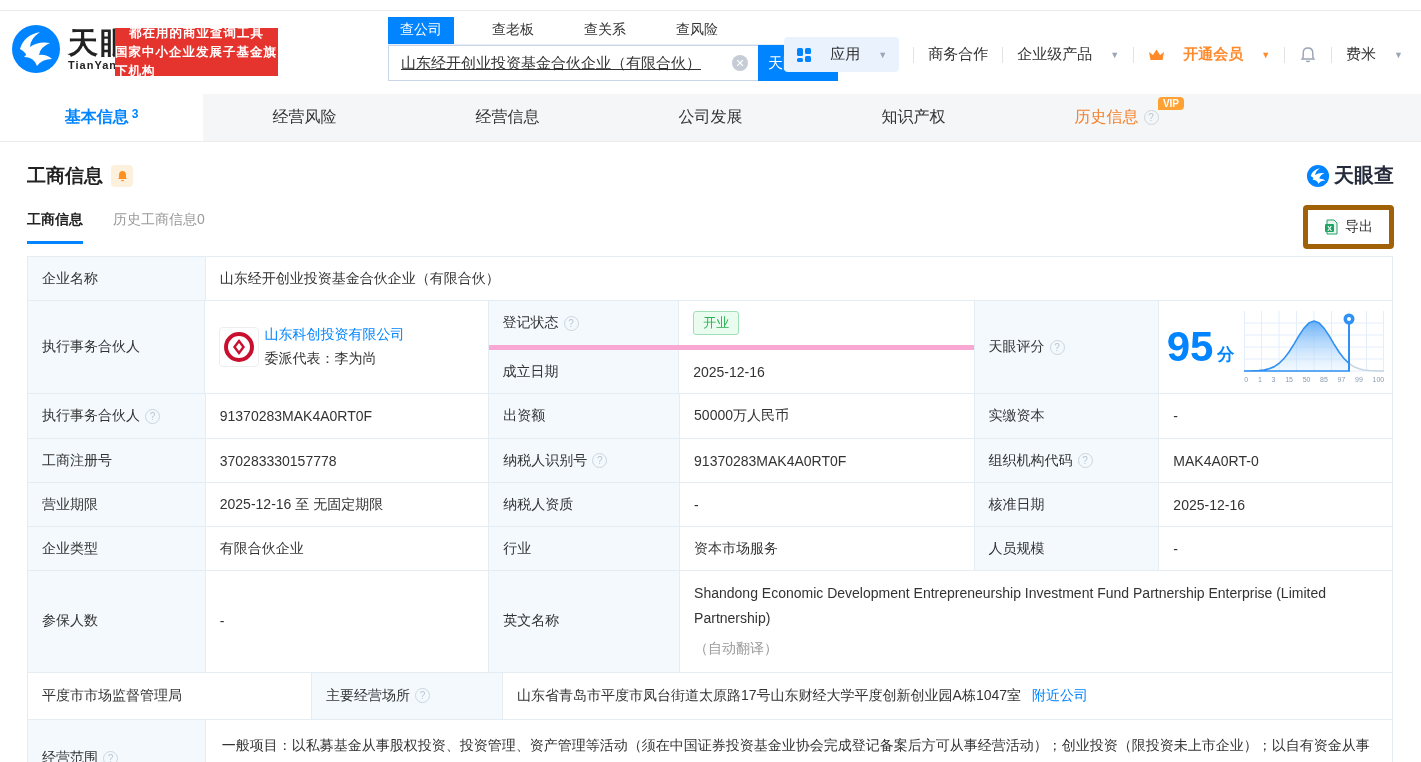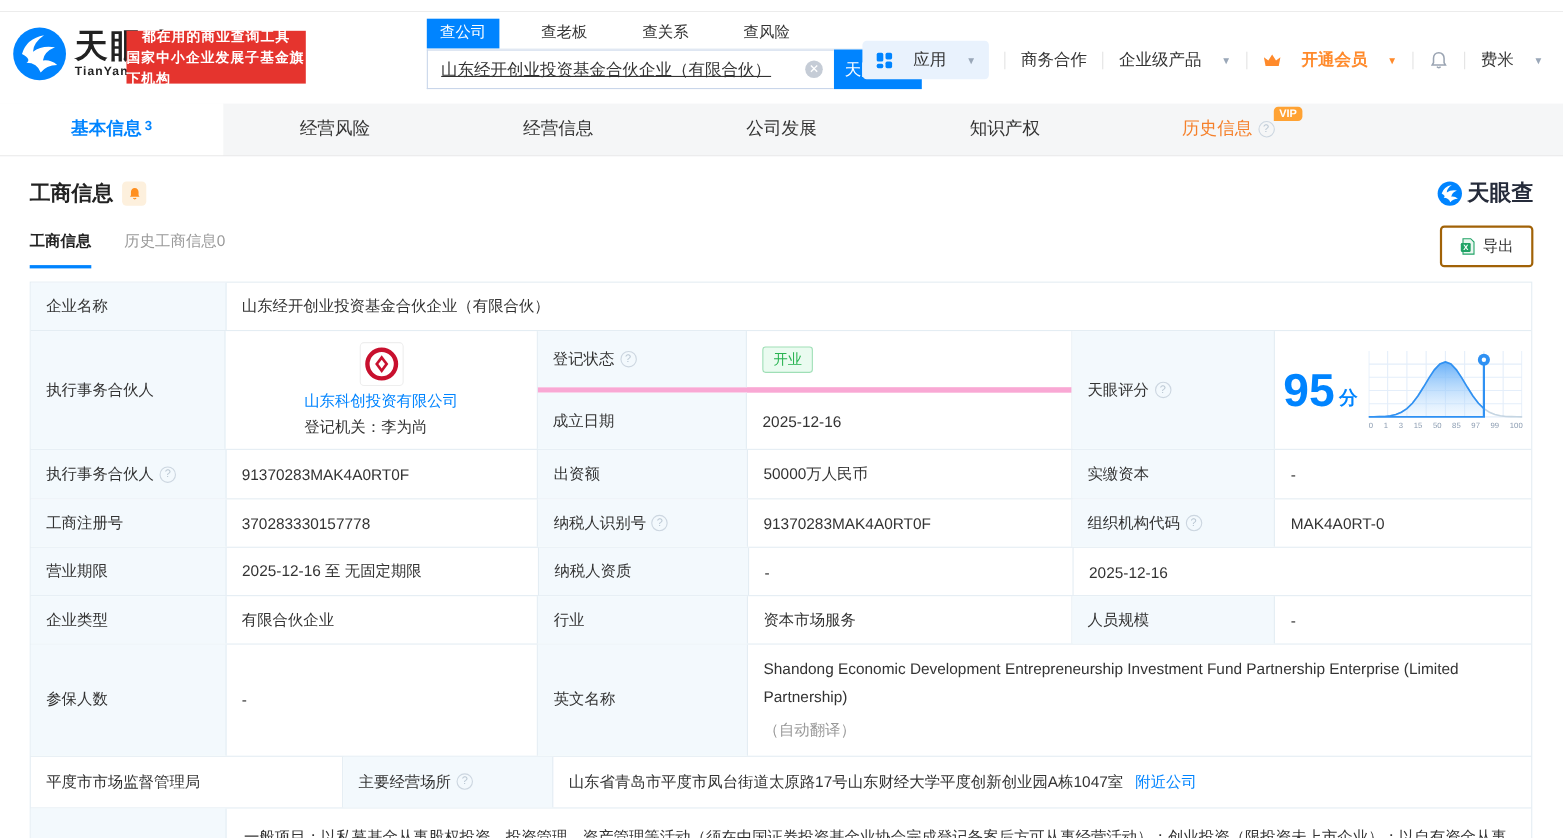--- a/index.html
+++ b/index.html
@@ -49,21 +49,21 @@
   .sec-head { display:flex; align-items:center; margin:20px 27px 0; }
   .sec-title { font-size:19px; font-weight:bold; color:#222; }
   .bell-badge { width:22px; height:22px; border-radius:4px; background:#fdf0dd; margin-left:8px;
     display:flex; align-items:center; justify-content:center; cursor:pointer; }
   .watermark { margin-left:auto; display:flex; align-items:center; gap:4px; font-size:20px;
     font-weight:bold; color:#252b3a; }
   .subtabs { display:flex; gap:30px; margin:22px 27px 0; font-size:14px; align-items:flex-start; position:relative; }
   .subtab { padding-bottom:12px; cursor:pointer; }
   .subtab.active { color:#222; font-weight:bold; border-bottom:3px solid #0084ff; }
   .subtab.dim { color:#999; }
-  .export-btn { position:absolute; right:0; top:-6px; border:2px solid #a16207; background:#fff;
+  .export-btn { position:absolute; right:0; top:-6px; border:5px solid #a16207; background:#fff;
     border-radius:4px; padding:8px 16px; font-size:14px; color:#333; display:flex; gap:6px;
     align-items:center; cursor:pointer; font-family:inherit; }
 
   
   .tbl { margin:12px 0 0 27px; width:1366px; border:1px solid #e4edf3; font-size:14px; }
   .row { display:flex; border-bottom:1px solid #e4edf3; }
   .row:last-child { border-bottom:none; }
   .cell { padding:10px 14px; border-right:1px solid #e4edf3; display:flex; align-items:center; gap:5px; }
   .cell:last-child { border-right:none; }
   .lc { background:#f3f9fd; }
@@ -74,21 +74,21 @@
   .mid2 .sub { flex:1; display:flex; }
   .mid2 .sub:first-child { border-bottom:5px solid #f9a8d4; }
   .mid2 .cell:last-child { border-right:none; }
   .qm { width:15px; height:15px; min-width:15px; border:1px solid #ccd6e0; border-radius:50%;
     color:#b9c6d2; font-size:10px; line-height:13px; text-align:center; cursor:pointer; }
   .link { color:#0084ff; cursor:pointer; }
   .badge-open { color:#28b351; background:#eafbf0; border:1px solid #9fdfb6; border-radius:3px;
     padding:2px 9px; font-size:13px; }
   .plogo { width:40px; height:40px; border:1px solid #eee; border-radius:4px; background:#fff;
     display:flex; align-items:center; justify-content:center; }
-  .partner-cell { flex-direction:column; }
+  .partner-cell { flex-direction:row; }
   .pinfo { display:flex; flex-direction:column; gap:6px; }
   .pinfo .rep { color:#333; }
   .gray { color:#999; }
   .wrap { flex-wrap:wrap; line-height:1.8; align-content:center; }
   .scope-val { display:block; line-height:1.9; padding:12px 16px; }
   .score-cell { gap:10px; justify-content:center; }
   .score-num { color:#0084ff; font-weight:bold; font-size:42px; line-height:1; }
   .score-unit { color:#0084ff; font-size:17px; font-weight:bold; margin:14px 0 0 -6px; }
   .mini-chart { display:flex; flex-direction:column; width:140px; }
   .ticks { display:flex; justify-content:space-between; font-size:7px; color:#8a9bb0; margin-top:1px; }
@@ -240,21 +240,21 @@
     <div class="cell w2 partner-cell">
       <span class="plogo">
         <svg width="32" height="32" viewBox="0 0 32 32">
           <circle cx="16" cy="16" r="13" fill="none" stroke="#c8102e" stroke-width="4"></circle>
           <path d="M16 8 L22 16 L16 24 L10 16 Z" fill="#c8102e"></path>
           <path d="M16 12 L19 16 L16 20 L13 16 Z" fill="#fff"></path>
         </svg>
       </span>
       <span class="pinfo">
         <span class="link">山东科创投资有限公司</span>
-        <span class="rep">登记机关：李为尚</span>
+        <span class="rep">委派代表：李为尚</span>
       </span>
     </div>
     <div class="mid2">
       <div class="sub">
         <div class="cell lc w3">
           <span>登记状态</span>
           <span class="qm">?</span>
         </div>
         <div class="cell w4">
           <span class="badge-open">开业</span>
@@ -335,20 +335,21 @@
       <span class="qm">?</span>
     </div>
     <div class="cell w6">MAK4A0RT-0</div>
   </div>
 
   <div class="row h1">
     <div class="cell lc w1">营业期限</div>
     <div class="cell w2">2025-12-16 至 无固定期限</div>
     <div class="cell lc w3">纳税人资质</div>
     <div class="cell w4">-</div>
+    <div class="cell lc w5">核准日期</div>
     <div class="cell w6">2025-12-16</div>
   </div>
 
   <div class="row h1">
     <div class="cell lc w1">企业类型</div>
     <div class="cell w2">有限合伙企业</div>
     <div class="cell lc w3">行业</div>
     <div class="cell w4">资本市场服务</div>
     <div class="cell lc w5">人员规模</div>
     <div class="cell w6">-</div>

